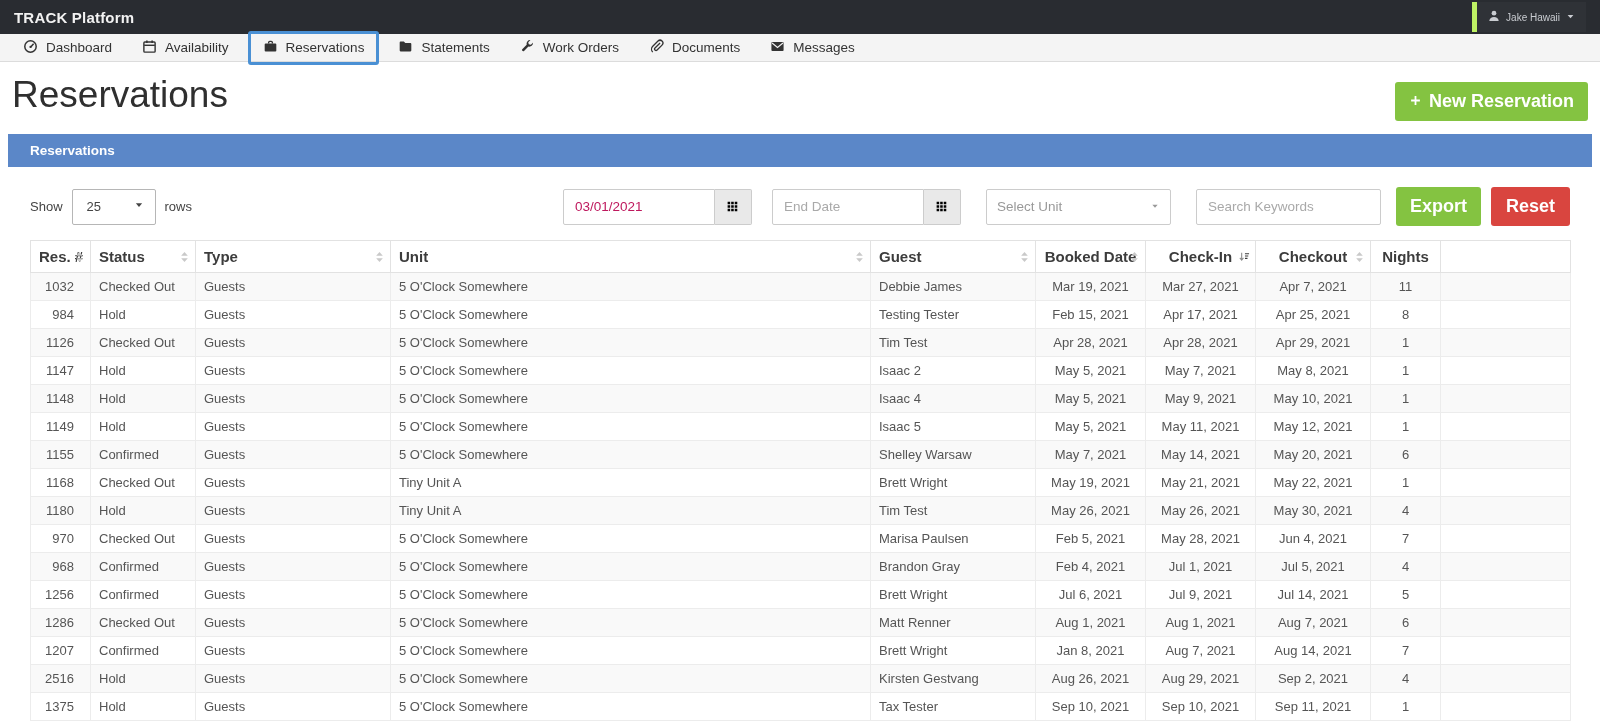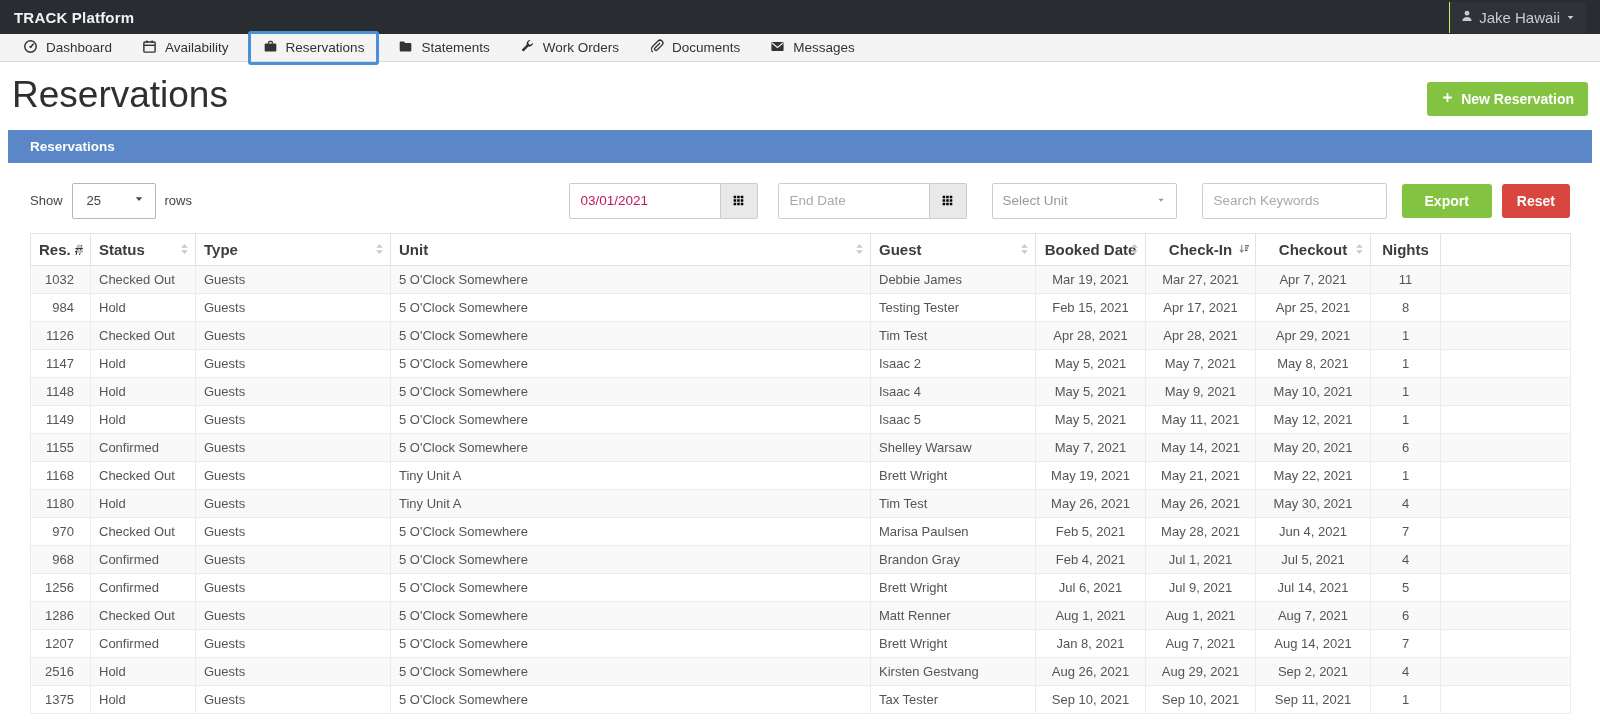--- a/index.html
+++ b/index.html
@@ -3,36 +3,36 @@
 <meta charset="utf-8">
 <style>
   * { box-sizing: border-box; margin: 0; padding: 0; }
   html,body { width:1600px; height:721px; overflow:hidden; }
   body { font-family:"Liberation Sans", sans-serif; background:#ffffff; }
 
   
   .topbar { height:34px; background:#292c31; display:flex; align-items:center; padding:0 14px; }
   .brand { color:#f2f2f2; font-size:15px; font-weight:700; letter-spacing:.2px; }
   .user-menu { margin-left:auto; display:flex; align-items:center; gap:5px; color:#c9ccd1;
-               font-size:15px; padding:7px 10px; background:#2f3237; border-left:1px solid #bef264; }
+               font-size:10px; padding:7px 10px; background:#2f3237; border-left:5px solid #bef264; }
   .user-menu svg { width:14px; height:14px; fill:#c9ccd1; }
   .user-menu .caret svg { width:11px; height:11px; }
 
   
   .navbar { height:28px; background:#f4f4f4; border-bottom:1px solid #dcdcdc;
             display:flex; align-items:center; padding:0 8px; }
   .nav-item { display:flex; align-items:center; gap:8px; padding:8px 15px; font-size:13.5px;
               color:#333; cursor:pointer; white-space:nowrap; }
   .nav-item svg { width:15px; height:15px; fill:#3a3a3a; stroke:#3a3a3a0; }
   .nav-item.active { border:3px solid #4a90d4; border-radius:3px; padding:5px 12px; margin:0 4px; }
 
   
   .page-head { display:flex; align-items:flex-start; padding:12px 12px 10px 12px; }
   .page-title { font-size:37px; font-weight:300; color:#2f2f2f; line-height:1.15; }
-  .btn { border:none; border-radius:3px; color:#fff; font-weight:700; font-size:14px;
+  .btn { border:none; border-radius:3px; color:#fff; font-weight:700; font-size:18px;
          cursor:pointer; display:inline-flex; align-items:center; gap:7px;
          font-family:"Liberation Sans", sans-serif; }
   .btn-new { margin-left:auto; margin-top:8px; padding:9px 14px; }
   .btn svg { width:13px; height:13px; fill:#fff; }
 
   
   .panel { margin:3px 8px 0 8px; }
   .panel-heading { color:#fff; font-size:13.5px; font-weight:700; padding:9px 22px; }
   .panel-body { background:#fff; padding:20px 22px 0 22px; }
 
@@ -49,21 +49,21 @@
   .form-input::placeholder { color:#a9a9a9; }
   .date-input { width:152px; border-radius:2px 0 0 2px; }
   .addon { width:37px; height:36px; background:#e9e9e9; border:1px solid #ccc; border-left:none;
            border-radius:0 2px 2px 0; display:flex; align-items:center; justify-content:center; cursor:pointer; }
   .addon svg { width:15px; height:15px; fill:#333; }
   .select-unit { width:185px; height:36px; border:1px solid #ccc; border-radius:2px; background:#fff;
                  display:flex; align-items:center; justify-content:space-between; padding:0 10px;
                  font-size:13.5px; color:#999; cursor:pointer;gap:36px; }
   .select-unit svg { width:10px; height:10px; fill:#777; }
   .search-input { width:185px; }
-  .btn-export { padding:9px 23px; }
+  .btn-export { padding:9px 14px; }
   .btn-reset  { padding:9px 15px; }
 
   .gap-auto { margin-left:auto; }
   .g20 { margin-left:20px; } .g25 { margin-left:25px; } .g15 { margin-left:15px; } .g10 { margin-left:10px; }
 
   
   table { width:100%; border-collapse:collapse; table-layout:fixed; margin-top:14px;
           font-size:13px; color:#555; }
   th { font-weight:700; color:#3c3c3c; font-size:15px; padding:7px 8px; position:relative;
        border:1px solid #e2e2e2; background:#fff; white-space:nowrap; overflow:hidden; }

